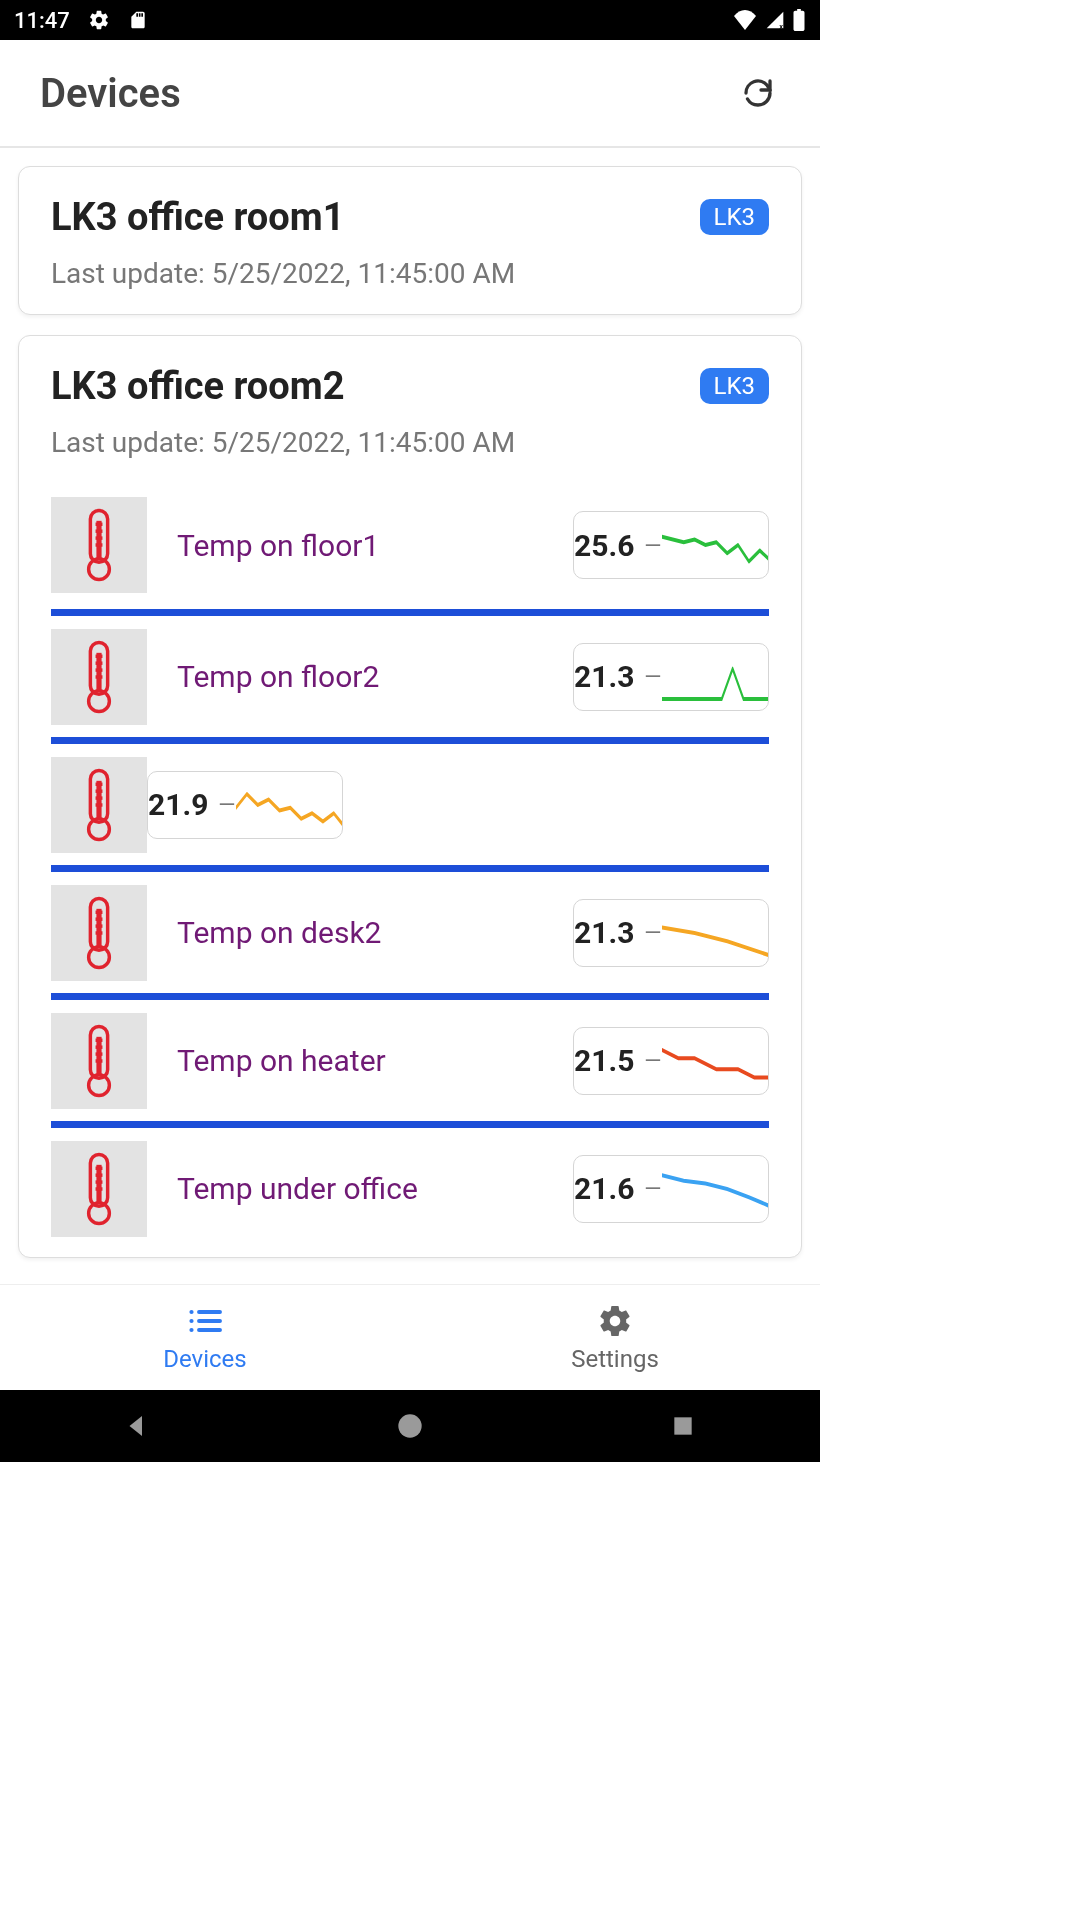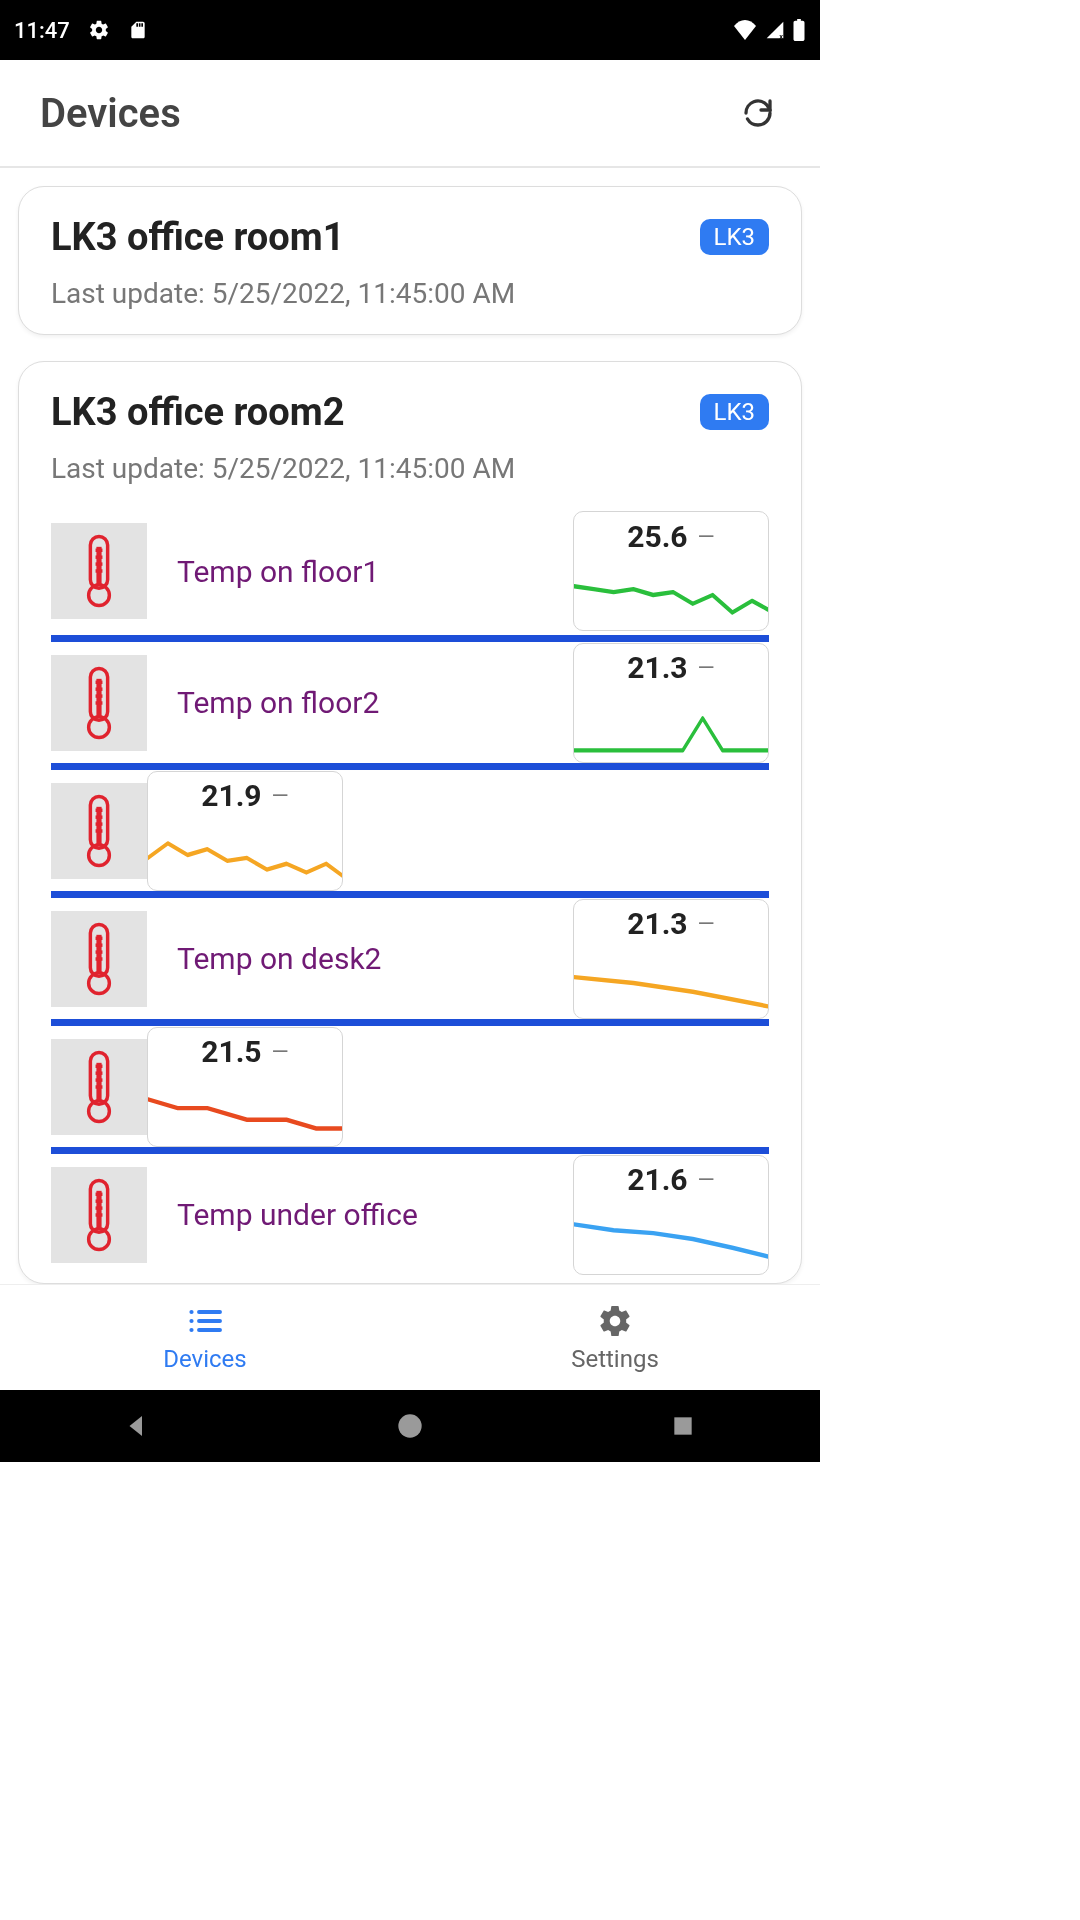--- a/index.html
+++ b/index.html
@@ -1,39 +1,39 @@
 <!DOCTYPE html>
 <html><head>
 <meta charset="utf-8">
 <style>
   * { box-sizing: border-box; margin: 0; padding: 0; }
   html, body { width: 820px; height: 1462px; font-family: -apple-system, Roboto, "Helvetica Neue", Arial, sans-serif; background: #fff; color: #111; }
   
-  .status-bar { height: 60px; background: #000; color: #fff; display: flex; align-items: center; padding: 0 14px; font-size: 22px; font-weight: 500; }
+  .status-bar { height: 40px; background: #000; color: #fff; display: flex; align-items: center; padding: 0 14px; font-size: 22px; font-weight: 500; }
   .status-left { display: flex; align-items: center; gap: 18px; }
   .status-right { margin-left: auto; display: flex; align-items: center; gap: 6px; }
   .status-icon { display: inline-flex; }
   
   .app-header { height: 108px; display: flex; align-items: center; padding: 0 40px 0 40px; border-bottom: 2px solid #e6e6e6; }
   .app-title { font-size: 40px; font-weight: 600; color: #444; }
   .refresh { margin-left: auto; width: 44px; height: 44px; display: flex; align-items: center; justify-content: center; color: #333; }
   
   .content { padding: 18px 18px 0 18px; height: calc(1462px - 48px - 108px - 106px - 72px); overflow: hidden; }
-  .card { background: #fff; border: 1px solid #ddd; border-radius: 26px; padding: 28px 32px 24px 32px; margin-bottom: 26px; box-shadow: 0 2px 4px rgba(0,0,0,0.06); }
+  .card { background: #fff; border: 1px solid #ddd; border-radius: 12px; padding: 28px 32px 24px 32px; margin-bottom: 20px; box-shadow: 0 2px 4px rgba(0,0,0,0.06); }
   .card-head { display: flex; align-items: center; }
   .card-title { font-size: 38px; font-weight: 700; color: #222; }
   .badge { margin-left: auto; background: #2f7bf2; color: #fff; font-size: 24px; font-weight: 400; padding: 4px 14px; border-radius: 10px; }
   .card-sub { margin-top: 18px; font-size: 28px; color: #777; }
   
   .sensors { margin-top: 22px; }
   .sensor { display: flex; align-items: center; height: 128px; }
   .sensor + .sensor { border-top: 7px solid #1d4ed8; }
   .sensor-icon-box { width: 96px; height: 96px; background: #e3e3e3; display: flex; align-items: center; justify-content: center; }
   .sensor-label { margin-left: 30px; font-size: 30px; color: #701a75; flex: 1 1 auto; }
-  .sensor-val { width: 196px; height: 120px; border: 1px solid #d5d5d5; border-radius: 10px; display: flex; flex-direction: column; position: relative; overflow: hidden; }
+  .sensor-val { width: 196px; height: 68px; border: 1px solid #d5d5d5; border-radius: 10px; display: flex; flex-direction: row; position: relative; overflow: hidden; }
   .val-top { display: flex; align-items: center; justify-content: center; gap: 10px; flex: 0 0 48px; }
   .val-num { font-size: 30px; font-weight: 700; color: #222; }
   .val-trend { color: #777; font-size: 22px; }
   .spark { flex: 1 1 auto; width: 100%; }
   
   .tabbar { position: absolute; left: 0; right: 0; bottom: 72px; height: 106px; background: #fff; display: flex; border-top: 1px solid #eee; }
   .tab { flex: 1; display: flex; flex-direction: column; align-items: center; justify-content: center; gap: 6px; font-size: 24px; color: #666; }
   .tab.active { color: #2f7bf2; }
   .tab-icon { width: 36px; height: 36px; display: flex; align-items: center; justify-content: center; }
   
@@ -203,20 +203,21 @@
             <svg width="44" height="76" viewBox="0 0 24 44" fill="none" stroke="#e0232e" stroke-width="2">
               <rect x="7" y="2" width="10" height="30" rx="5"></rect>
               <circle cx="12" cy="36" r="6"></circle>
               <line x1="12" y1="8" x2="12" y2="30" stroke-width="3"></line>
               <line x1="10" y1="10" x2="14" y2="10"></line>
               <line x1="10" y1="14" x2="14" y2="14"></line>
               <line x1="10" y1="18" x2="14" y2="18"></line>
               <line x1="10" y1="22" x2="14" y2="22"></line>
             </svg>
           </div>
+          <div class="sensor-label">Temp on heater</div>
           <div class="sensor-val">
             <div class="val-top">
               <span class="val-num">21.5</span>
               <span class="val-trend">—</span>
             </div>
             <svg class="spark" viewBox="0 0 196 48" preserveAspectRatio="none">
               <polyline points="0,16 30,22 60,22 100,30 140,30 170,36 196,36" fill="none" stroke="#e84a1f" stroke-width="3" stroke-linejoin="round" stroke-linecap="round"></polyline>
             </svg>
           </div>
         </div>

